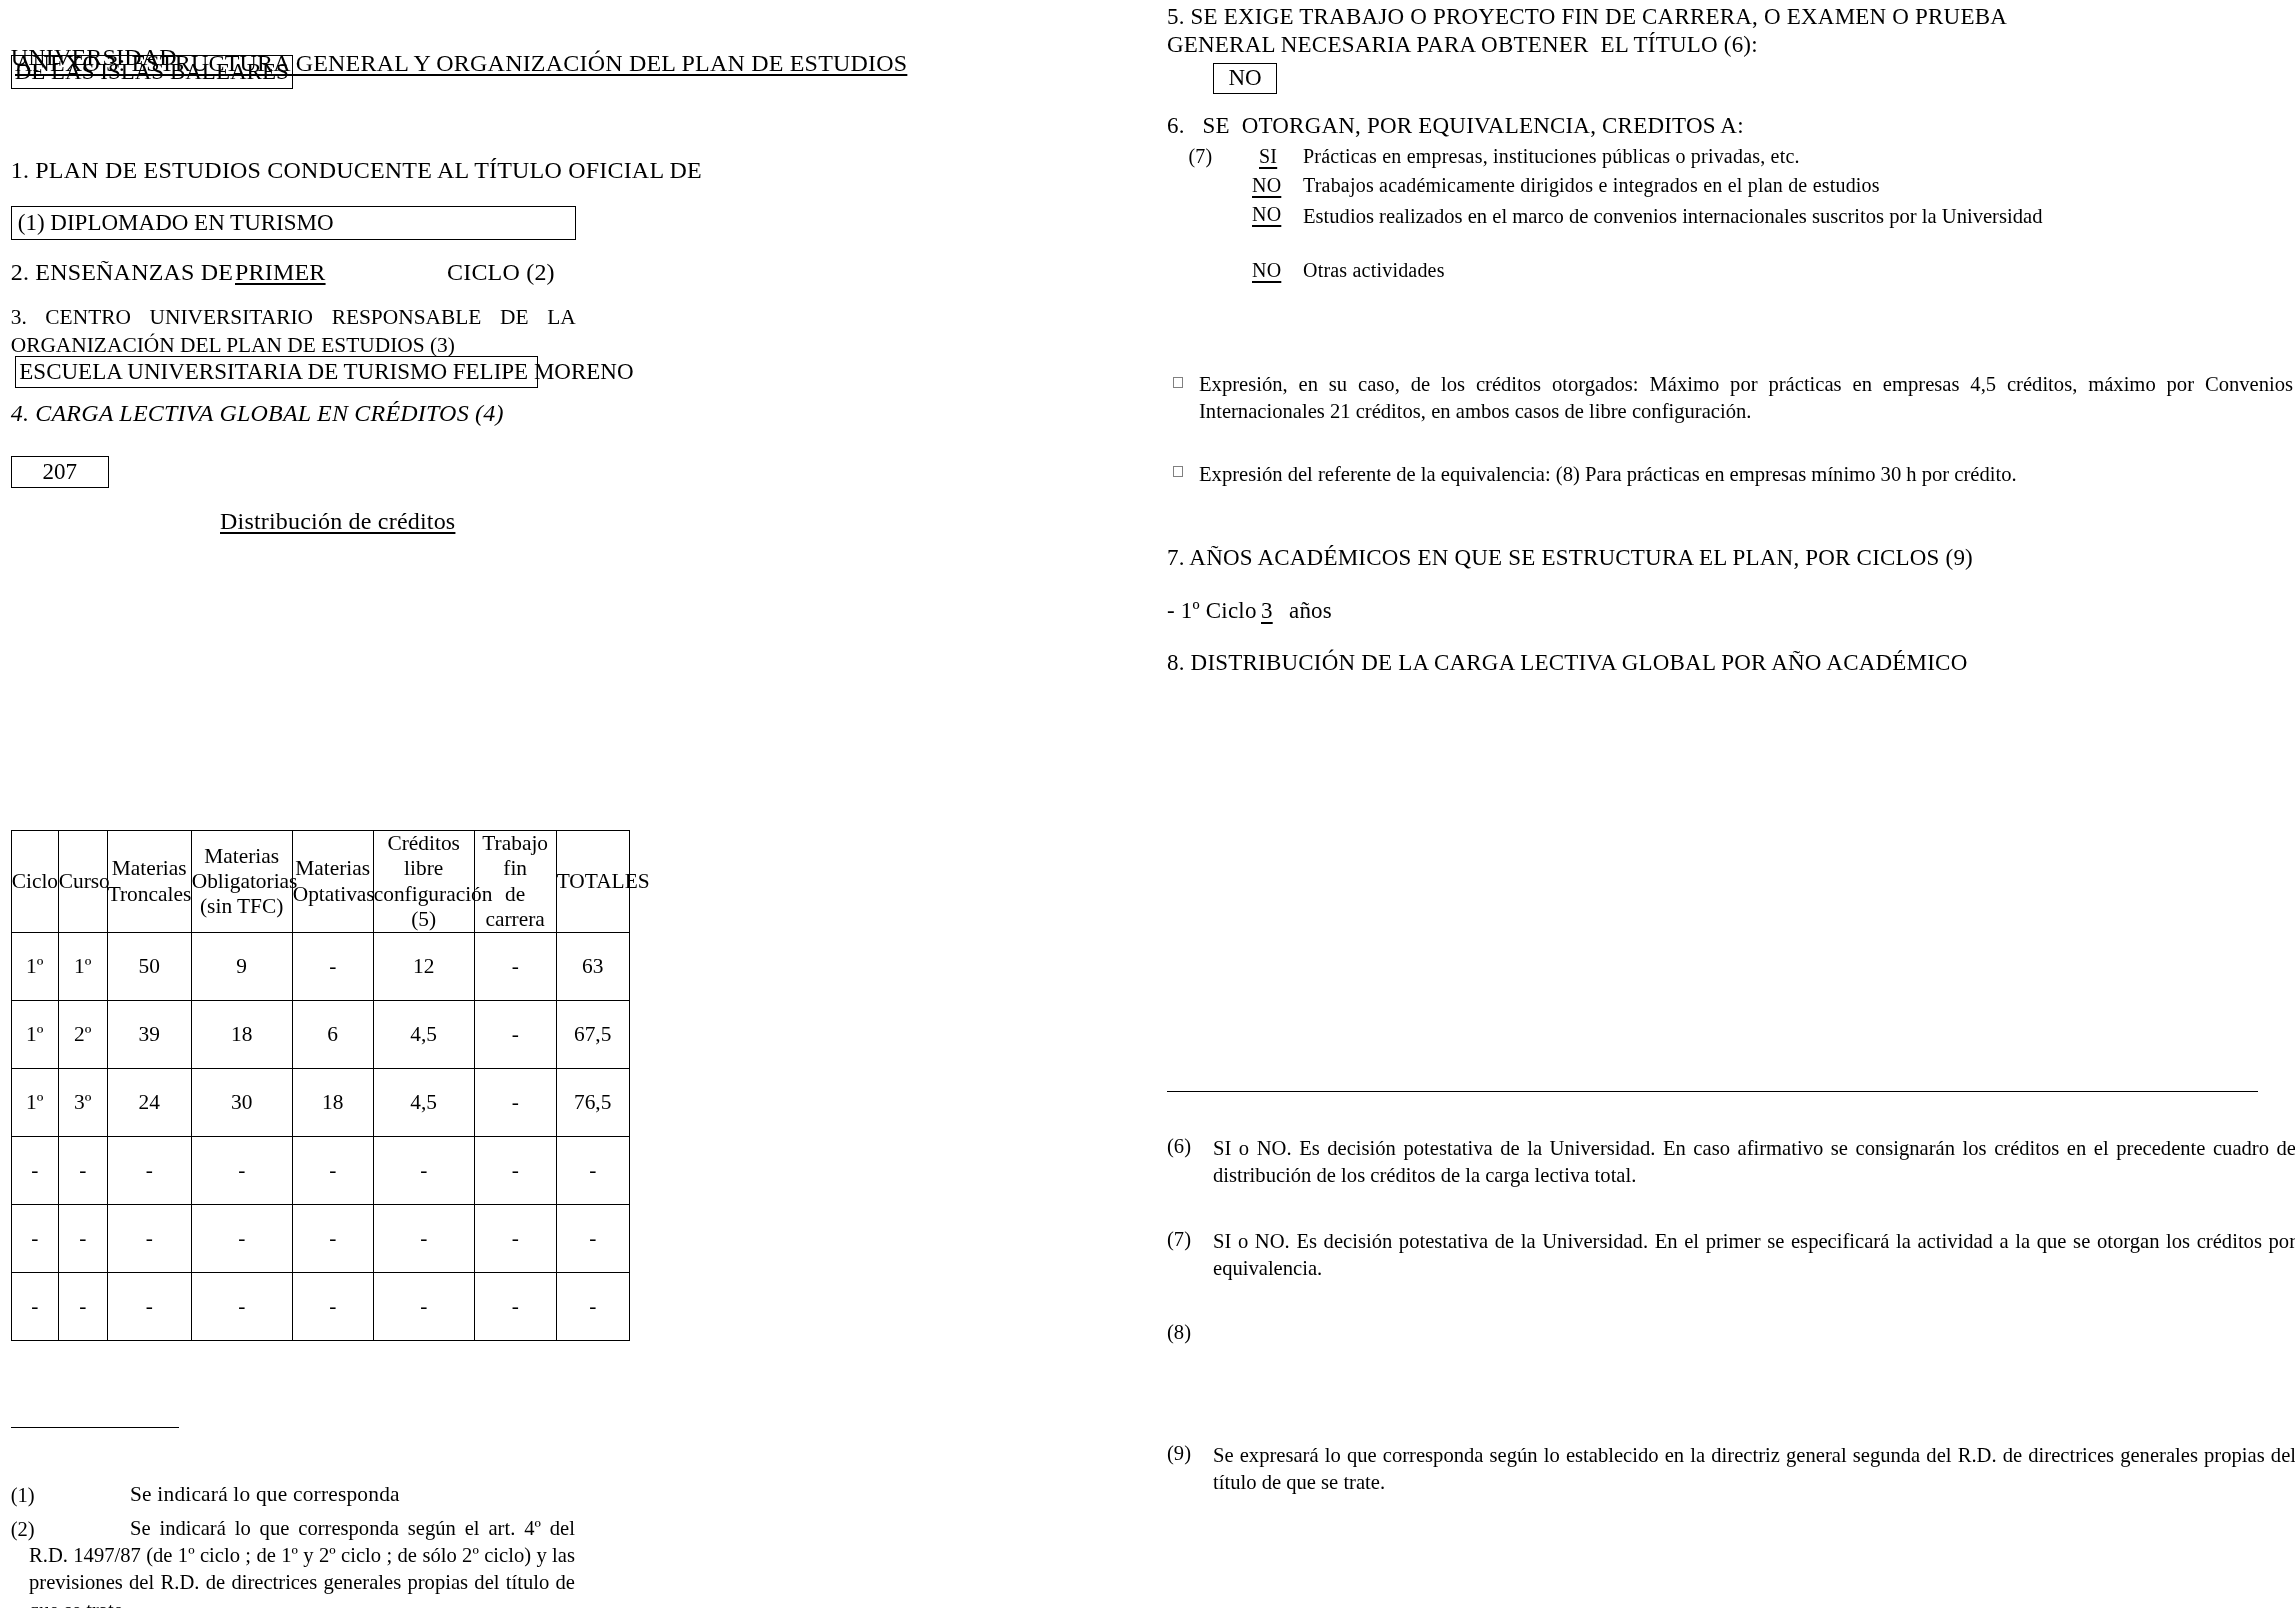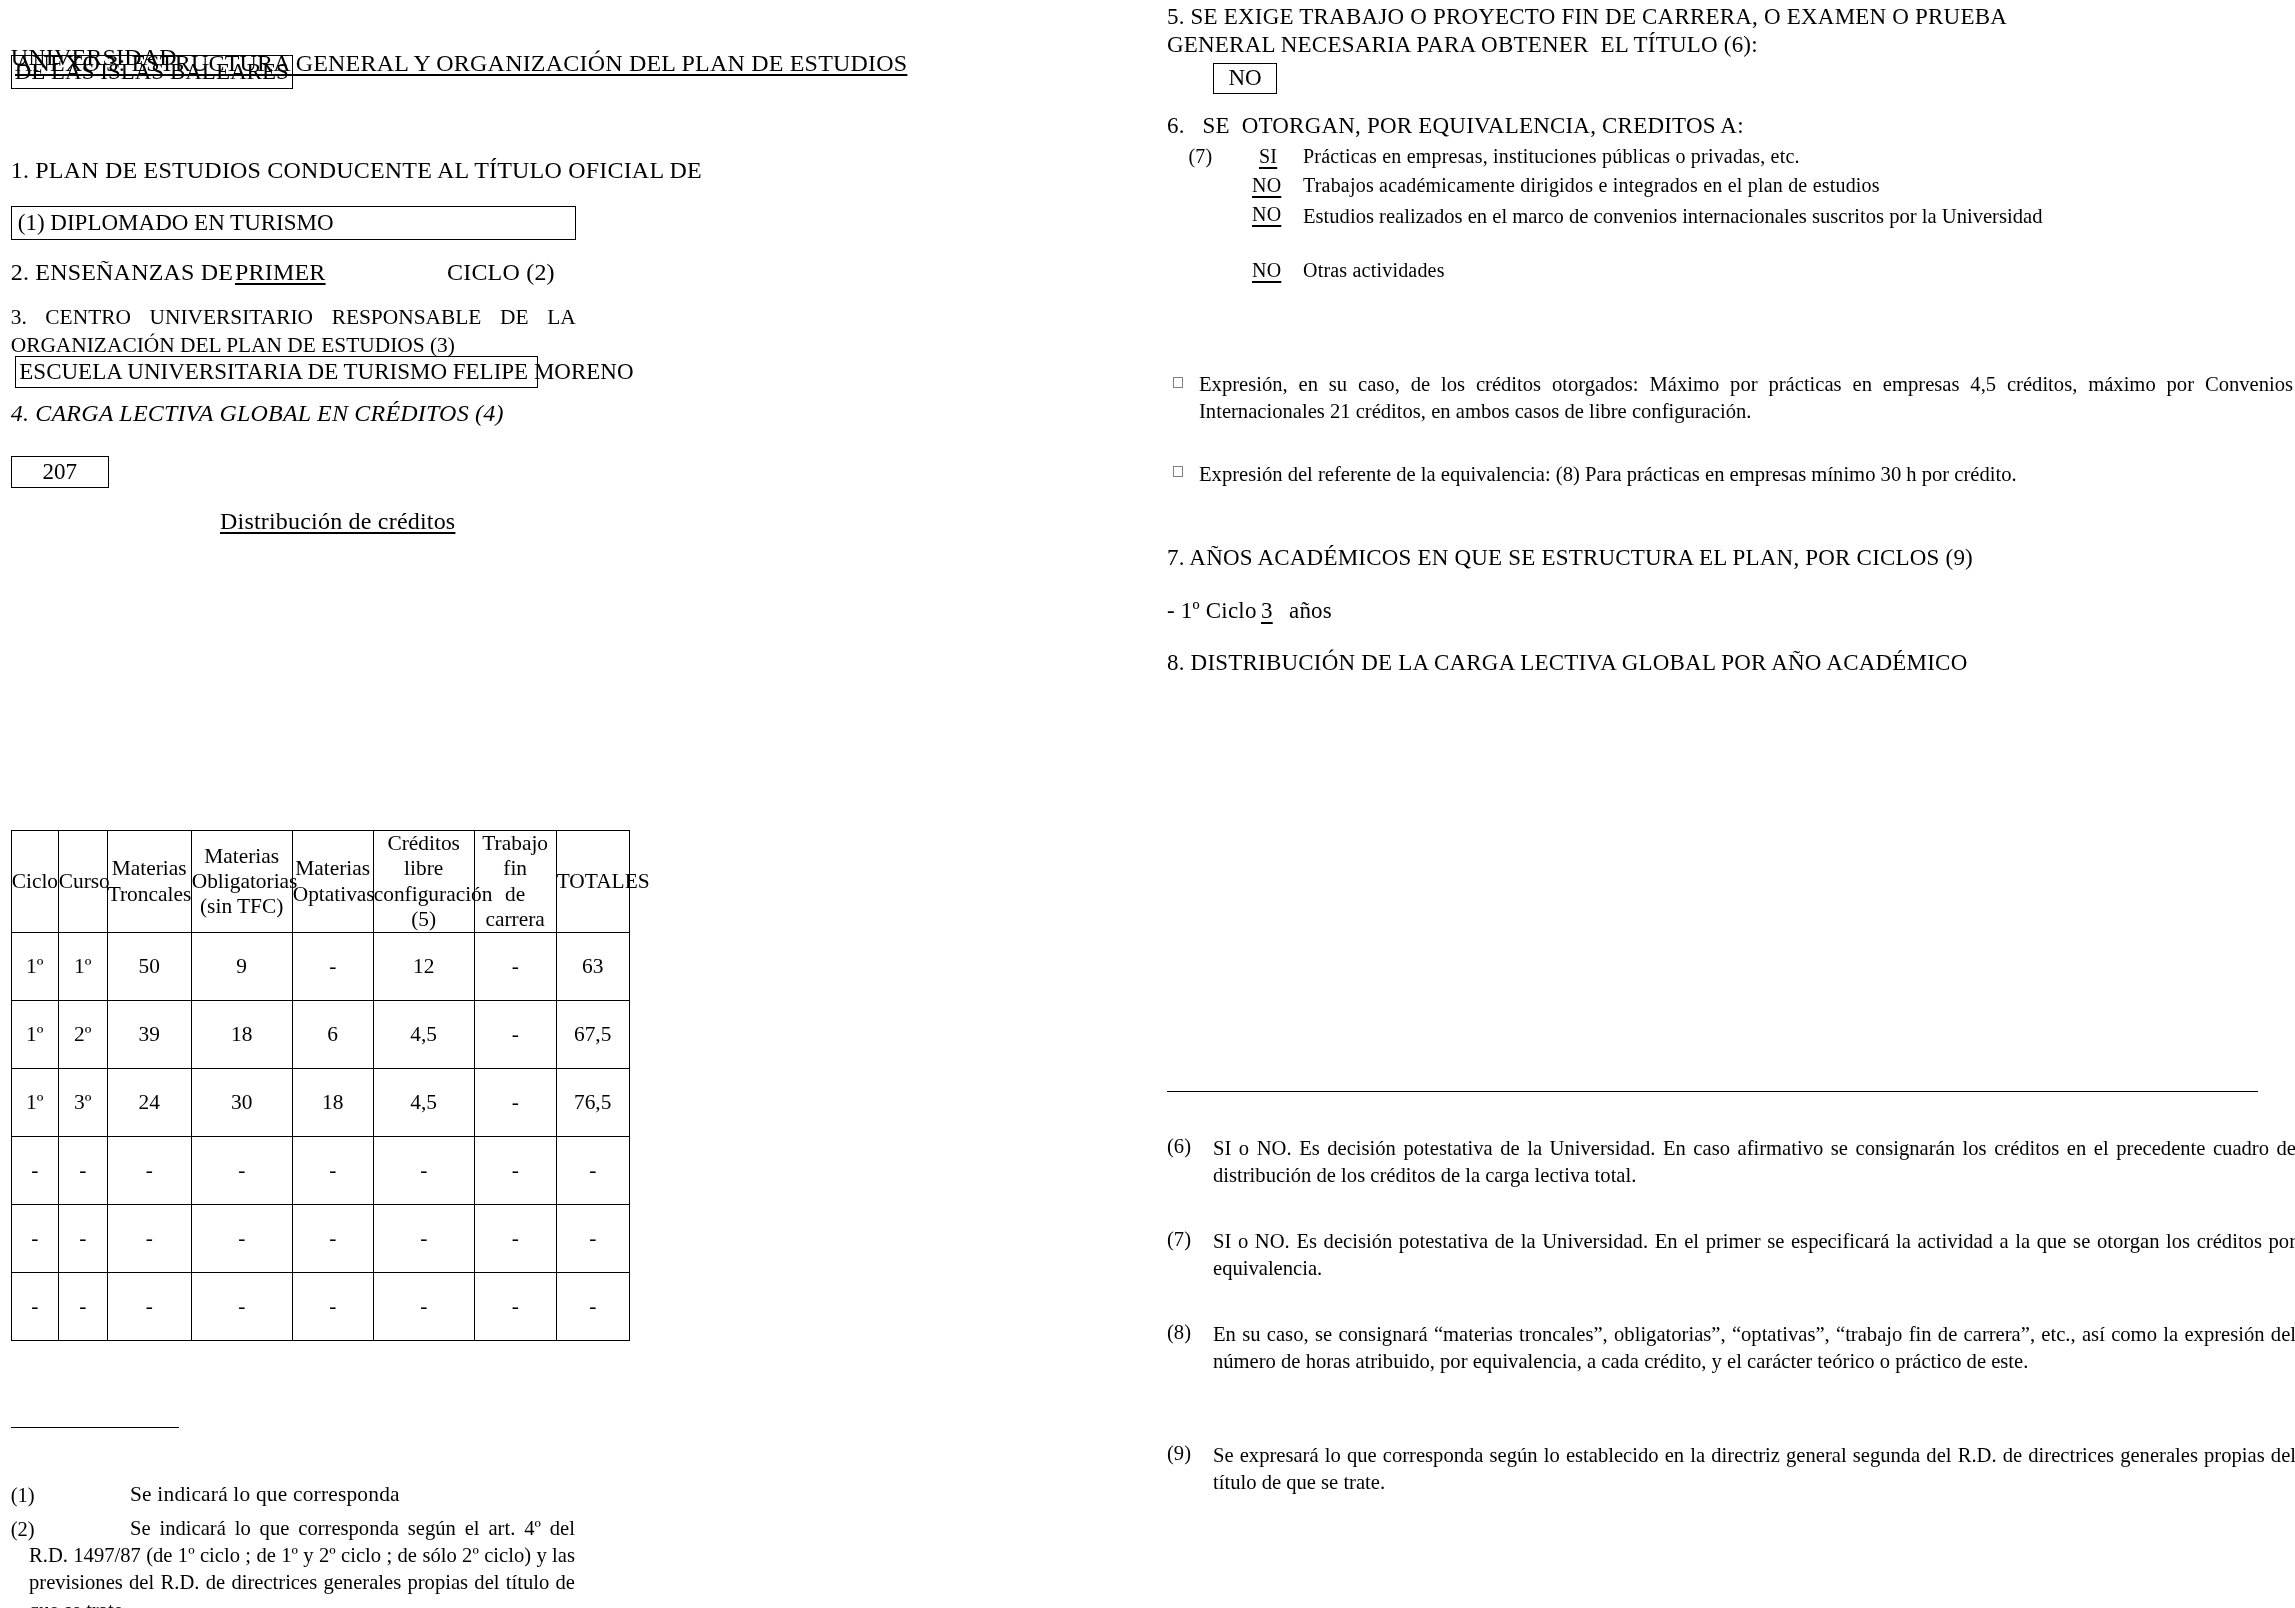--- a/index.html
+++ b/index.html
@@ -314,20 +314,19 @@
 
     <hr class="hr" style="left:0px; top:1091px; width:1091px;">
 
     <div class="note-num" style="left:0px; top:1135px;">(6)</div>
     <div class="para-note" style="left:46px; top:1135px; width:1083px;">SI o NO. Es decisión potestativa de la Universidad. En caso afirmativo se consignarán los créditos en el precedente cuadro de distribución de los créditos de la carga lectiva total.</div>
 
     <div class="note-num" style="left:0px; top:1228px;">(7)</div>
     <div class="para-note" style="left:46px; top:1228px; width:1083px;">SI o NO. Es decisión potestativa de la Universidad. En el primer se especificará la actividad a la que se otorgan los créditos por equivalencia.</div>
 
     <div class="note-num" style="left:0px; top:1321px;">(8)</div>
-    <div class="para-note" style="left:46px; top:1321px; width:1083px;">En su caso, se consignará “materias troncales”, obligatorias”, “optativas”, “trabajo fin de carrera”, etc., así como la expresión del número de horas atribuido, por equivalencia, a cada crédito, y el carácter teórico o práctico de este.</div>
 
     <div class="note-num" style="left:0px; top:1442px;">(9)</div>
     <div class="para-note" style="left:46px; top:1442px; width:1083px;">Se expresará lo que corresponda según lo establecido en la directriz general segunda del R.D. de directrices generales propias del título de que se trate.</div>
 
   </div>
 </div>
 
 
 </body></html>

